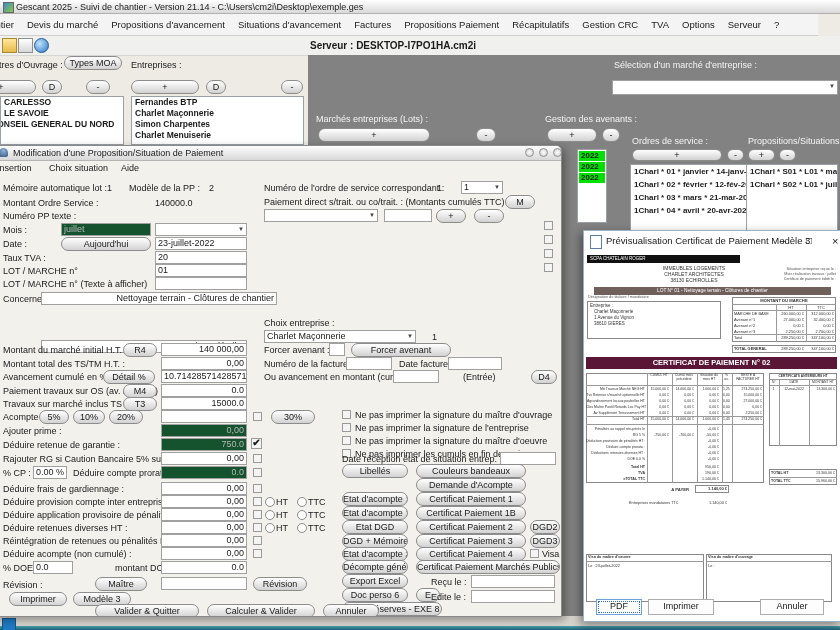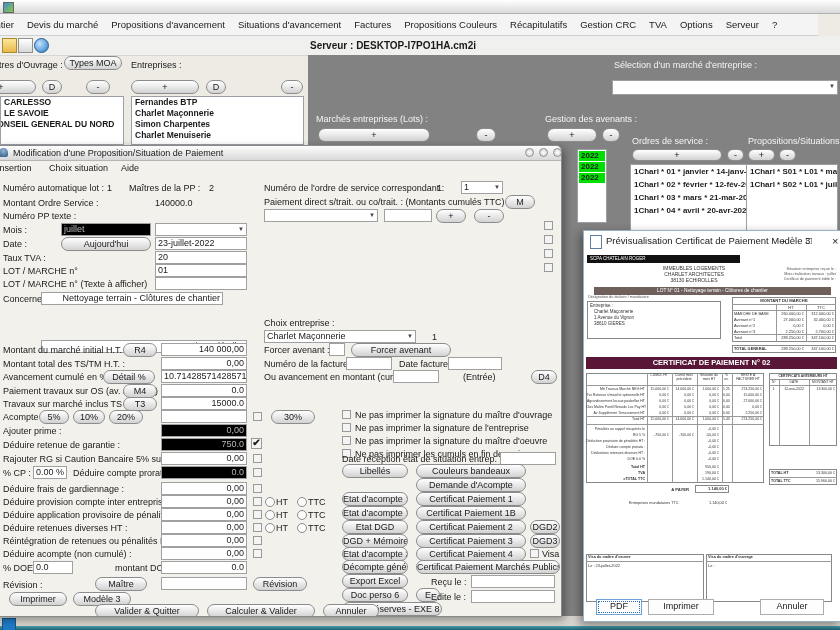--- a/index.html
+++ b/index.html
@@ -3,21 +3,21 @@
 <meta charset="utf-8">
 <style>
   html,body{margin:0;padding:0}
   body{width:840px;height:630px;position:relative;overflow:hidden;background:#edebe4;
        font-family:"Liberation Sans",sans-serif;font-size:9px;color:#1a1a1a}
   .a{position:absolute}
   .l{position:absolute;white-space:nowrap;font-size:9px;color:#1a1a1a}
   .wl{position:absolute;white-space:nowrap;font-size:9px;color:#f4f4f4}
   .i{position:absolute;background:#fff;border:1px solid #a0a0a0;height:13px;line-height:11px;
      font-size:9px;padding:0 2px;box-sizing:border-box;white-space:nowrap;overflow:hidden}
-  .i.dis{color:#b8b8b8;background:#000000}
+  .i.dis{color:#b8b8b8;background:#14532d}
   .num{text-align:right}
   .p{position:absolute;background:linear-gradient(#ffffff,#d2d2d2);border:1px solid #8c8c8c;
      border-radius:8px;height:14px;line-height:13px;font-size:9px;text-align:center;
      box-sizing:border-box;white-space:nowrap;overflow:hidden}
   .c{position:absolute;width:9px;height:9px;background:#f4f4f4;border:1px solid #9a9a9a;
      box-sizing:border-box;font-size:10px;line-height:8px;text-align:center;font-weight:bold}
   .r{position:absolute;width:8px;height:8px;border:1px solid #8c8c8c;border-radius:50%;background:#fcfcfc}
   .arr{float:right;font-size:6px;color:#444;line-height:11px}
   .lb{position:absolute;background:#fff;border:1px solid #9aa0a6;overflow:hidden;box-sizing:border-box}
   .lb .it{height:11px;line-height:11px;padding:0 3px;font-weight:bold;font-size:8.5px;white-space:nowrap}
@@ -51,28 +51,29 @@
      background:linear-gradient(#4b9cab,#1c6374);z-index:9}
   #bluesq{position:absolute;left:2px;top:618px;width:12px;height:11px;background:#1f7ac4;
      border:1px solid #14568c;z-index:10}
   .mini-ic{position:absolute;top:2px;width:13px;height:13px}
 </style>
 </head>
 <body>
 
 <div id="titlebar">
   <div class="a" style="left:3px;top:2px;width:9px;height:9px;background:linear-gradient(135deg,#3f8fce,#8dc63f);border:1px solid #666"></div>
+  <span class="l" style="left:16px;top:2px">Gescant 2025 - Suivi de chantier - Version 21.14 - C:\Users\cm2i\Desktop\exemple.ges</span>
 </div>
 <div id="menubar">
     <span>Chantier</span>
     <span>Devis du marché</span>
     <span>Propositions d'avancement</span>
     <span>Situations d'avancement</span>
     <span>Factures</span>
-    <span>Propositions Couleurs</span>
+    <span>Propositions Paiement</span>
     <span>Récapitulatifs</span>
     <span>Gestion CRC</span>
     <span>TVA</span>
     <span>Options</span>
     <span>Serveur</span>
     <span>?</span>
   </div>
 <div id="toolbar">
   <div class="mini-ic" style="left:2px;background:linear-gradient(#ffe79a,#e8b94a);border:1px solid #a88a30"></div>
   <div class="mini-ic" style="left:18px;background:linear-gradient(#ffffff,#d8d8d8);border:1px solid #8f8f8f"></div>
@@ -154,23 +155,23 @@
     <div class="a" style="left:4px;top:2px;width:9px;height:9px;border-radius:50% 50% 2px 2px;background:radial-gradient(circle at 50% 30%,#8fb4d9,#35567c)"></div>
     <span class="l" style="left:18px;top:2px">Modification d'une Proposition/Situation de Paiement</span>
     <div class="circ" style="left:530px"></div>
     <div class="circ" style="left:544px"></div>
     <div class="circ" style="left:558px"></div>
   </div>
   <span class="l" style="left:2px;top:17px">Insertion</span>
   <span class="l" style="left:54px;top:17px">Choix situation</span>
   <span class="l" style="left:126px;top:17px">Aide</span>
 
-  <span class="l" style="left:8px;top:37px">Numéro automatique lot :</span>
+  <span class="l" style="left:8px;top:37px">Mémoire automatique lot :</span>
   <span class="l" style="left:112px;top:37px">1</span>
-  <span class="l" style="left:134px;top:37px">Maîtres de la PP :</span>
+  <span class="l" style="left:134px;top:37px">Modèle de la PP :</span>
   <span class="l" style="left:214px;top:37px">2</span>
   <span class="l" style="left:269px;top:37px">Numéro de l'ordre de service correspondant :</span>
   <span class="l" style="left:442px;top:37px">1</span>
   <div class="i" style="left:466px;top:35px;width:42px"><span>1</span><span class="arr">▼</span></div>
 
   <span class="l" style="left:8px;top:52px">Montant Ordre Service :</span>
   <span class="l" style="left:160px;top:52px">140000.0</span>
   <span class="l" style="left:269px;top:51px">Paiement direct s/trait. ou co/trait. : (Montants cumulés TTC)</span>
   <div class="p" style="left:510px;top:49px;width:30px">M</div>
 
@@ -196,21 +197,21 @@
   <div class="p" style="left:66px;top:91px;width:90px">Aujourd'hui</div>
   <div class="i" style="left:160px;top:91px;width:92px">23-juillet-2022</div>
   <span class="l" style="left:8px;top:107px">Taux TVA :</span>
   <div class="i" style="left:160px;top:105px;width:92px">20</div>
   <span class="l" style="left:8px;top:120px">LOT / MARCHE n°</span>
   <div class="i" style="left:160px;top:118px;width:92px">01</div>
   <span class="l" style="left:8px;top:133px">LOT / MARCHE n° (Texte à afficher)</span>
   <div class="i" style="left:160px;top:131px;width:92px"></div>
 
   <span class="l" style="left:8px;top:148px">Concerne :</span>
-  <div class="i num" style="left:46px;top:146px;width:182px">Nettoyage terrain - Clôtures de chantier</div>
+  <div class="i num" style="left:46px;top:146px;width:236px">Nettoyage terrain - Clôtures de chantier</div>
   <div class="i num" style="left:46px;top:194px;width:206px">Ligne détail 3</div>
   <span class="l" style="left:269px;top:172px">Choix entreprise :</span>
   <div class="i" style="left:269px;top:184px;width:152px"><span>Charlet Maçonnerie</span><span class="arr">▼</span></div>
   <span class="l" style="left:437px;top:186px">1</span>
 
   <span class="l" style="left:8px;top:199px">Montant du marché initial H.T. :</span>
   <div class="p" style="left:128px;top:197px;width:34px">R4</div>
   <div class="i num" style="left:166px;top:197px;width:86px">140 000,00</div>
   <span class="l" style="left:269px;top:199px">Forcer avenant :</span>
   <div class="i" style="left:334px;top:197px;width:16px"></div>

